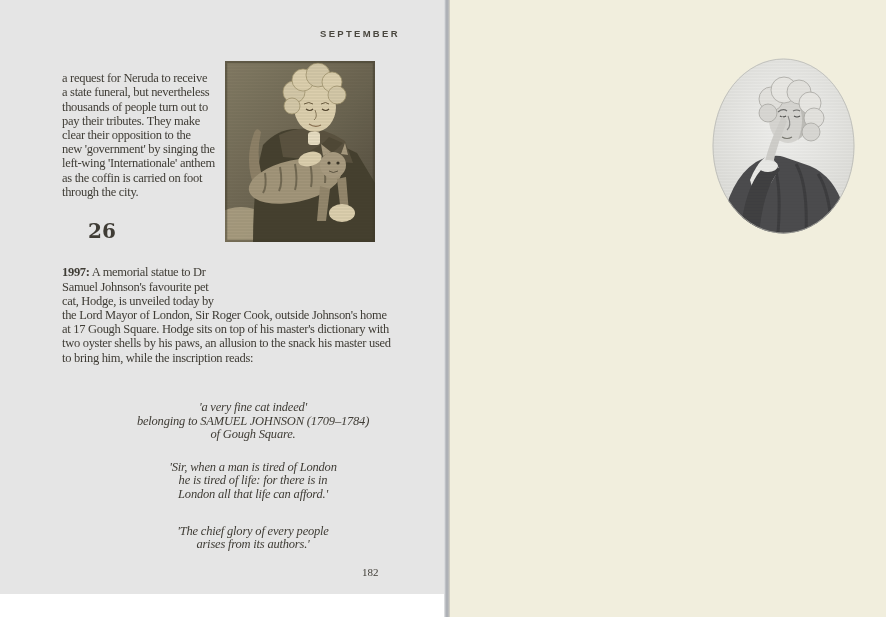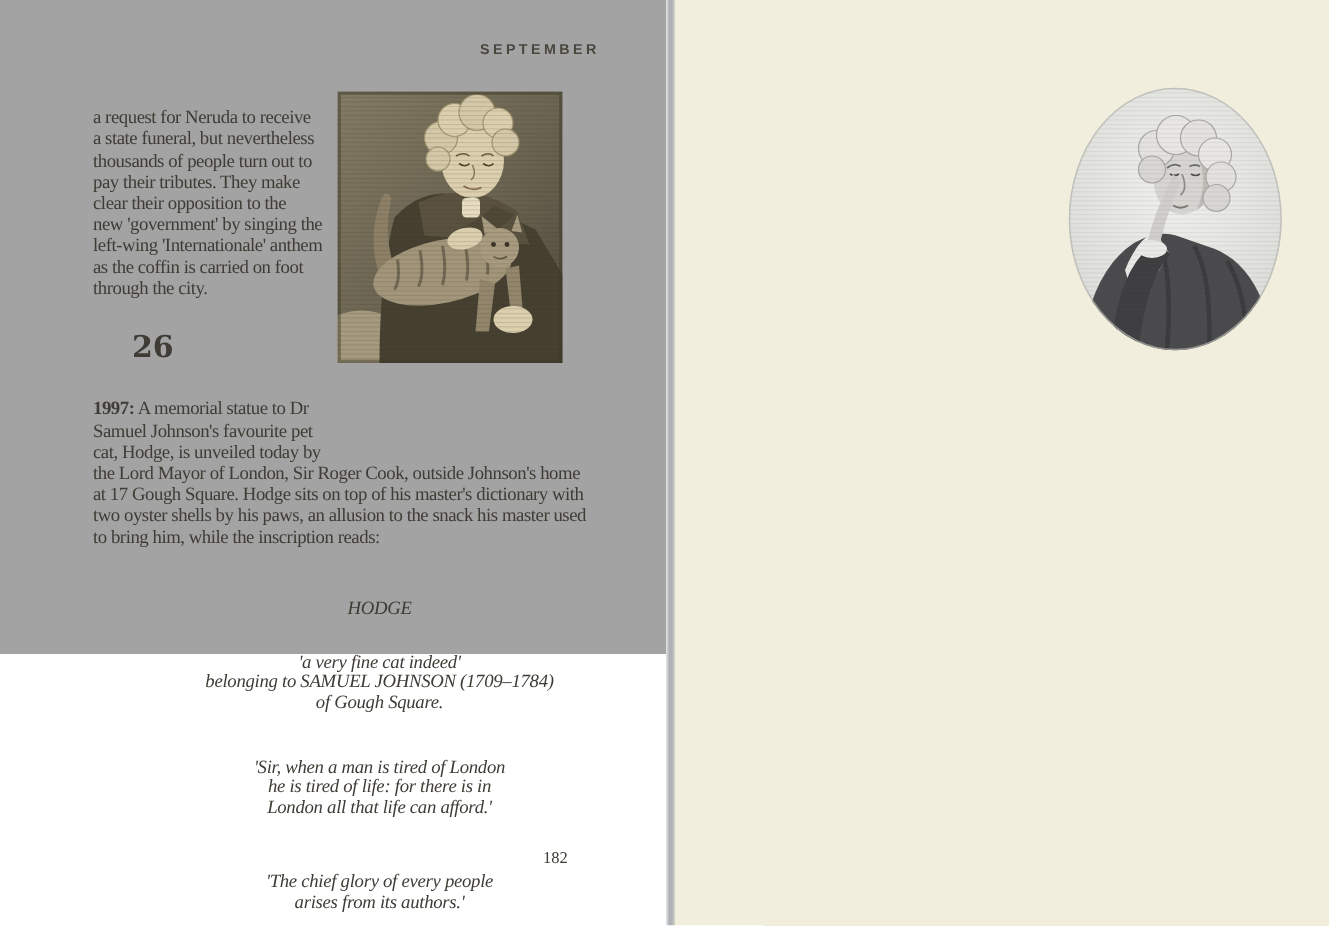--- a/index.html
+++ b/index.html
@@ -1,17 +1,17 @@
 <!DOCTYPE html>
 <html><head>
 <meta charset="utf-8">
 <style>
   html,body{margin:0;padding:0;width:886px;height:617px;overflow:hidden;background:#ffffff;}
   .spread{position:relative;width:886px;height:617px;font-family:"Liberation Serif","DejaVu Serif",serif;color:#3f3c35;}
-  .page-left{position:absolute;left:0;top:0;width:444px;height:436px;background:#a3a3a3;}
+  .page-left{position:absolute;left:0;top:0;width:444px;height:594px;background:#e5e5e5;padding-left:36px;}
   .gutter{position:absolute;left:444px;top:0;width:6px;height:617px;
           background:linear-gradient(to right,#e8e9ea 0%,#aeb1b6 35%,#aeb1b6 65%,#d6d3c6 100%);}
   .page-right{position:absolute;left:450px;top:0;width:436px;height:617px;background:#f1eedd;}
 
   .running-head{position:absolute;top:28px;font-family:"Liberation Sans","DejaVu Sans",sans-serif;
                 font-size:9.5px;font-weight:700;letter-spacing:2.3px;color:#4a473f;}
   .rh-left{left:320px;}
 
   .page-num{position:absolute;top:566px;font-size:11px;color:#3f3c35;}
   .pn-left{left:362px;}
@@ -19,22 +19,22 @@
   .content{position:absolute;white-space:pre-line;}
   .content-left{left:62px;top:57px;width:382px;font-size:12.5px;line-height:14.2px;letter-spacing:-0.3px;}
 
   .day-heading{font-family:"DejaVu Serif","Liberation Serif",serif;font-weight:bold;
                font-size:20px;line-height:24px;letter-spacing:0;white-space:normal;}
   .h26{margin:6px 0 8px 26px;}
 
   .inscription{ text-align:center;font-style:italic;line-height:13.5px;letter-spacing:-0.2px;}
   .inscr-title{margin-top:6px;}
   .q1{margin-top:8px;}
-  .q2{margin-top:15px;}
-  .q3{margin-top:22px;}
+  .q2{margin-top:5px;}
+  .q3{margin-top:9px;}
 
   .portrait{position:absolute;display:block;}
   .portrait-johnson{left:225px;top:61px;width:150px;height:181px;}
   .portrait-sterne{left:712px;top:58px;width:143px;height:176px;}
 </style>
 </head>
 <body>
 
 <div class="spread">
 
@@ -53,21 +53,20 @@
 through the city.</div>
       <div class="day-heading h26">26</div>
       <div><span style="font-weight: bold; margin-top: 48px;">1997:</span><span> A memorial statue to Dr
 Samuel Johnson's favourite pet
 cat, Hodge, is unveiled today by
 the Lord Mayor of London, Sir Roger Cook, outside Johnson's home
 at 17 Gough Square. Hodge sits on top of his master's dictionary with
 two oyster shells by his paws, an allusion to the snack his master used
 to bring him, while the inscription reads:</span></div>
 
-      <div class="inscription inscr-title">HODGE</div>
       <div class="inscription q1">'a very fine cat indeed'
 belonging to SAMUEL JOHNSON (1709–1784)
 of Gough Square.</div>
       <div class="inscription q2">'Sir, when a man is tired of London
 he is tired of life: for there is in
 London all that life can afford.'</div>
       <div class="inscription q3">'The chief glory of every people
 arises from its authors.'</div>
 
       

